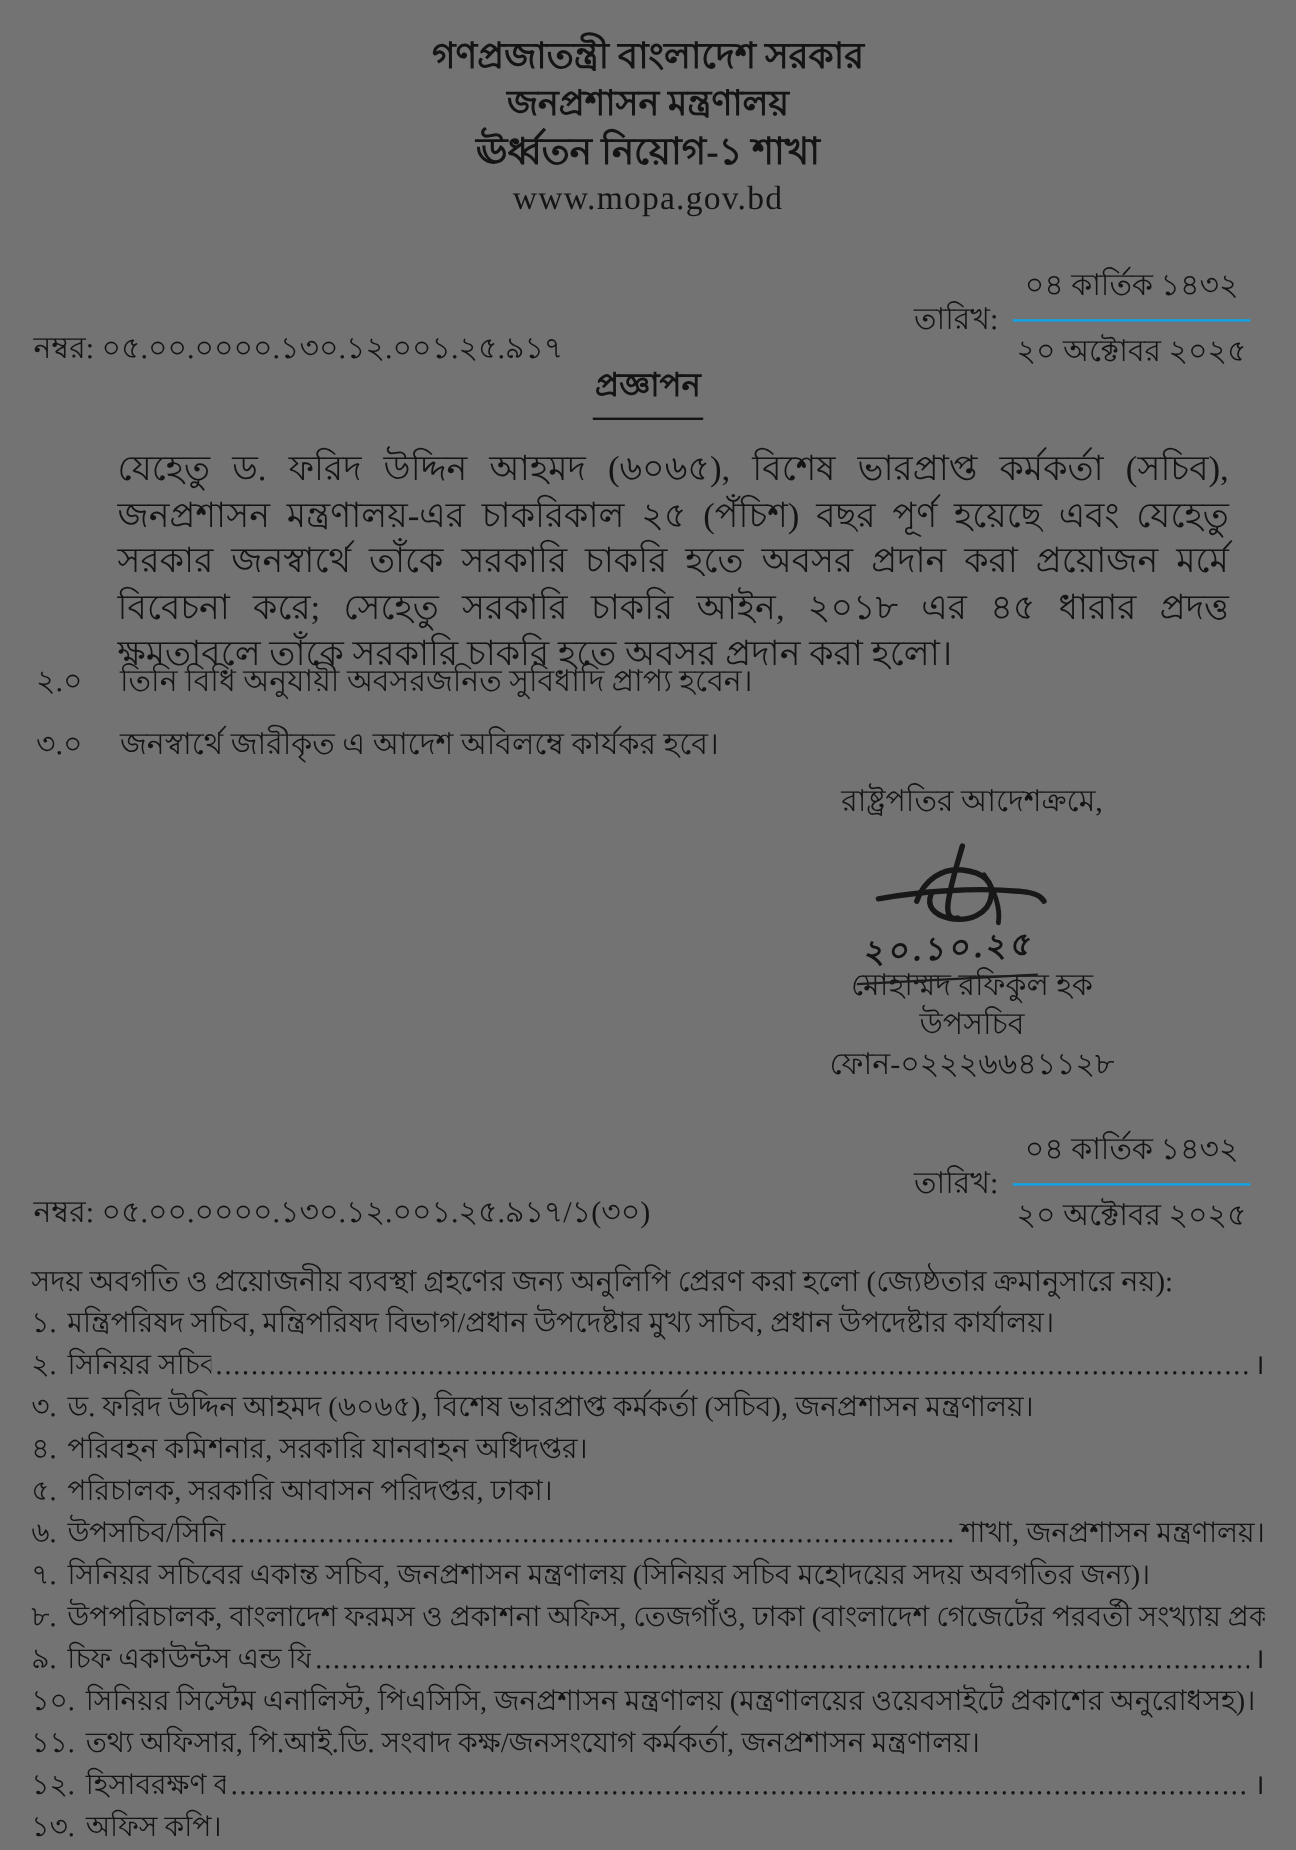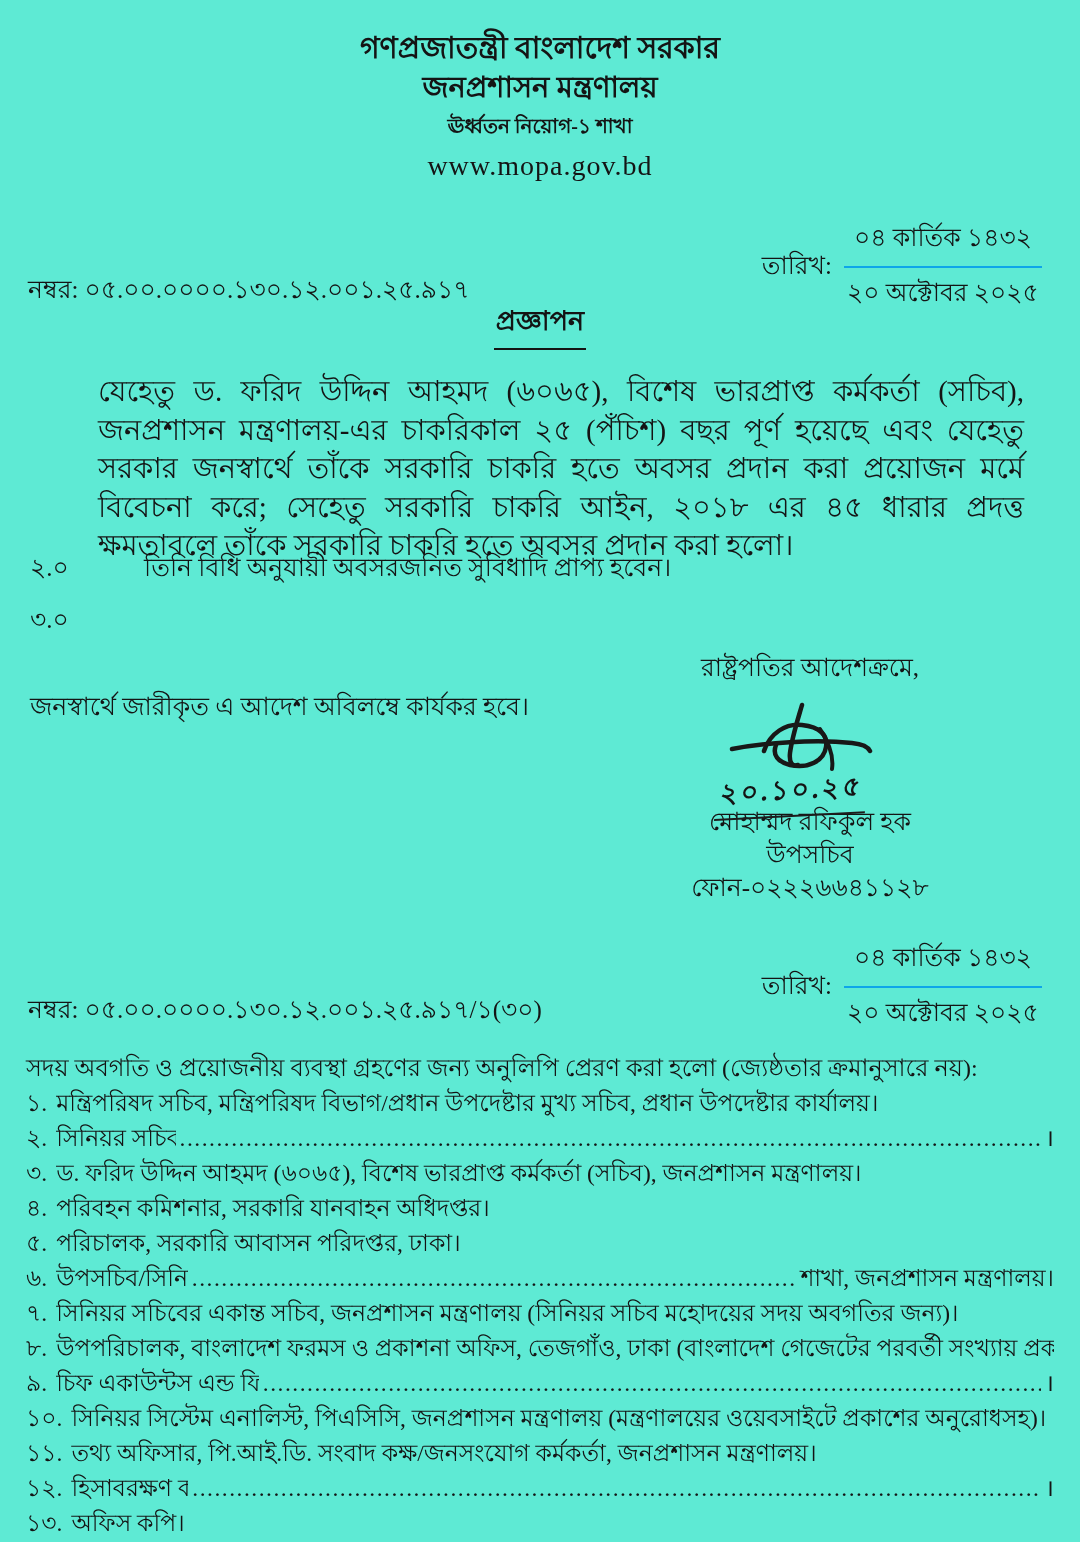--- a/index.html
+++ b/index.html
@@ -1,35 +1,35 @@
 <!DOCTYPE html>
 <html><head>
 <meta charset="utf-8">
 <style>
   * { margin:0; padding:0; box-sizing:border-box; }
   html,body { background:#e8e8e8; }
   .page {
     position:relative;
     width:1080px; height:1542px;
     margin:0 auto;
-    background:#5eead4;
+    background:#737373;
     color:#141414;
     font-family:"Liberation Serif","DejaVu Serif",serif;
     overflow:hidden;
     padding-left:44px;
   }
 
   
   .letterhead {
     position:absolute; top:28px; left:0; right:0;
     text-align:center;
   }
   .letterhead .gov-line   { font-size:30px; line-height:40px; font-weight:600; }
   .letterhead .ministry   { font-size:29px; line-height:39px; font-weight:600; }
-  .letterhead .branch     { font-size:20px; line-height:39px; font-weight:600; }
+  .letterhead .branch     { font-size:31px; line-height:39px; font-weight:600; }
   .letterhead .website    { font-size:28px; line-height:40px; letter-spacing:1px; }
 
   
   .ref-row {
     position:absolute; left:28px; right:38px;
     display:flex; justify-content:space-between; align-items:center;
   }
   .ref-row.first  { top:218px; }
   .ref-row.second { top:938px; }
   .memo-number { font-size:25px; white-space:nowrap;margin-top:48px; }
@@ -51,23 +51,23 @@
   }
 
   
   .main-para {
     position:absolute; top:372px; left:98px; right:56px;
     font-size:29px; line-height:38.5px;
     text-align:justify;
   }
 
   
-  .clause { position:absolute; left:30px; right:60px; display:flex;gap:44px; }
+  .clause { position:absolute; left:30px; right:60px; display:flex; }
   .clause.c2 { top:548px; }
-  .clause.c3 { top:600px;flex-direction:column; }
+  .clause.c3 { top:600px; }
   .clause .cl-num { width:70px; font-size:25px; }
   .clause .cl-text { font-size:25px; }
 
   
   .sig-block {
     position:absolute; top:648px; left:628px; width:364px;
     text-align:center;
   }
   .sig-by-order { font-size:25px; }
   .sig-art { position:relative; height:116px; margin-top:2px; }

